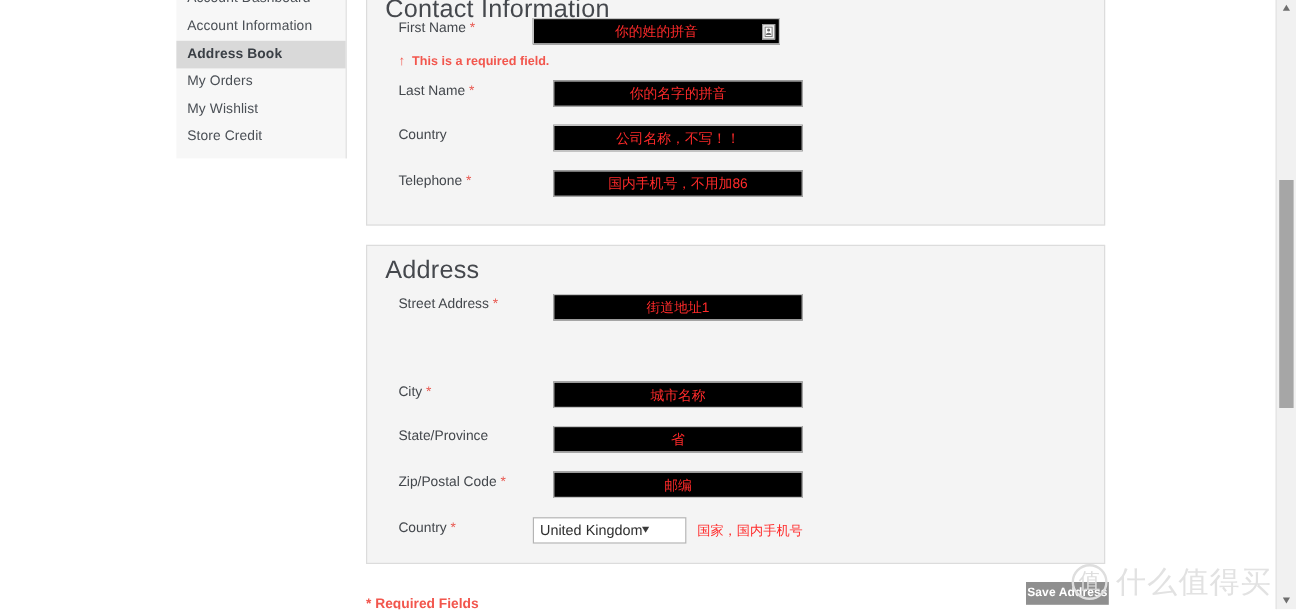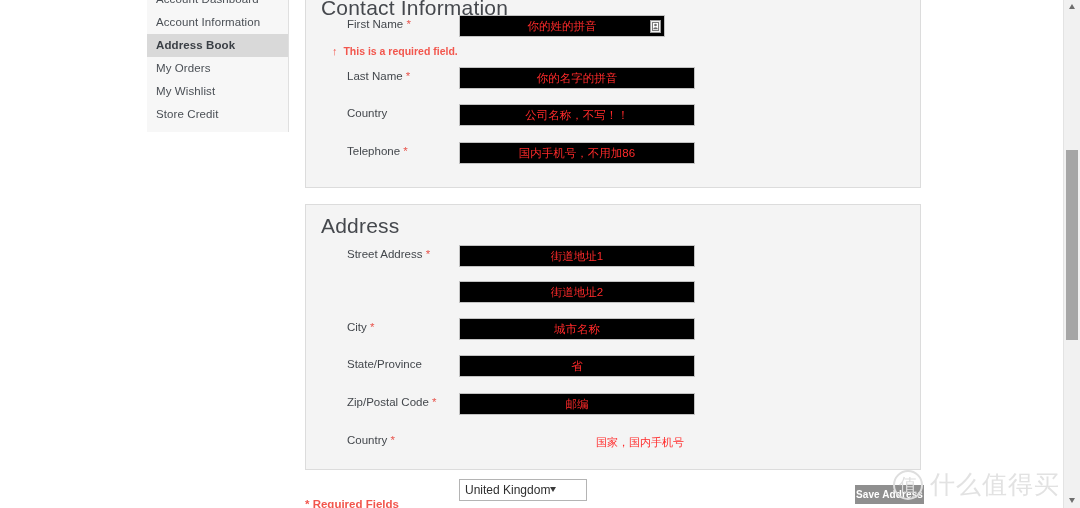--- a/index.html
+++ b/index.html
@@ -68,21 +68,21 @@
     font-size: 21px;
     font-weight: normal;
     color: #45484d;
     letter-spacing: .2px;
     padding: 9px 0 0 15px;
   }
 
   
   .field-row {
     position: absolute;
-    left: 15px;
+    left: 0;
     width: 100%;
     height: 22px;
   }
   .field-label {
     position: absolute;
     left: 26px;
     top: 3px;
     width: 130px;
     font-size: 11.5px;
     color: #43474c;
@@ -97,21 +97,21 @@
     height: 22px;
     background: #000000;
     border: 1px solid #c2c2c2;
     font-family: "Liberation Sans", sans-serif;
     font-size: 11.5px;
     color: #ff2a2a;
     text-align: center;
     line-height: 20px;
     outline: none;
   }
-  .field-input.wide { width: 236px; }
+  .field-input.wide { width: 208px; margin-left: 17px; }
 
   
   .autofill-icon {
     position: absolute;
     left: 329px;
     top: 5px;
     width: 11px;
     height: 13px;
     border: 1px solid #9a9a9a;
     background: #f2f2f2;
@@ -135,21 +135,20 @@
     margin-right: 3px;
     font-size: 11px;
   }
 
   
   .select-wrap {
     position: absolute;
     left: 138px;
     width: 104px;
     height: 22px;
-    margin-top: 48px;
   }
   select.country-select {
     width: 128px;
     height: 22px;
     background: #ffffff;
     border: 1px solid #b4b4b4;
     font-family: "Liberation Sans", sans-serif;
     font-size: 12px;
     color: #2e2e2e;
     padding-left: 5px;
@@ -340,23 +339,20 @@
     <h2 class="panel-title">Address</h2>
 
     <div class="field-row" style="top:40px;">
       <label class="field-label">
         <span>Street Address</span>
         <span class="req">*</span>
       </label>
       <input class="field-input wide" type="text" value="街道地址1" style="">
     </div>
 
-    <div class="field-row" style="top:76px;">
-      <input class="field-input wide" type="text" value="街道地址2" style="">
-    </div>
 
     <div class="field-row" style="top:113px;">
       <label class="field-label">
         <span>City</span>
         <span class="req">*</span>
       </label>
       <input class="field-input wide" type="text" value="城市名称" style="">
     </div>
 
     <div class="field-row" style="top:150px;">

